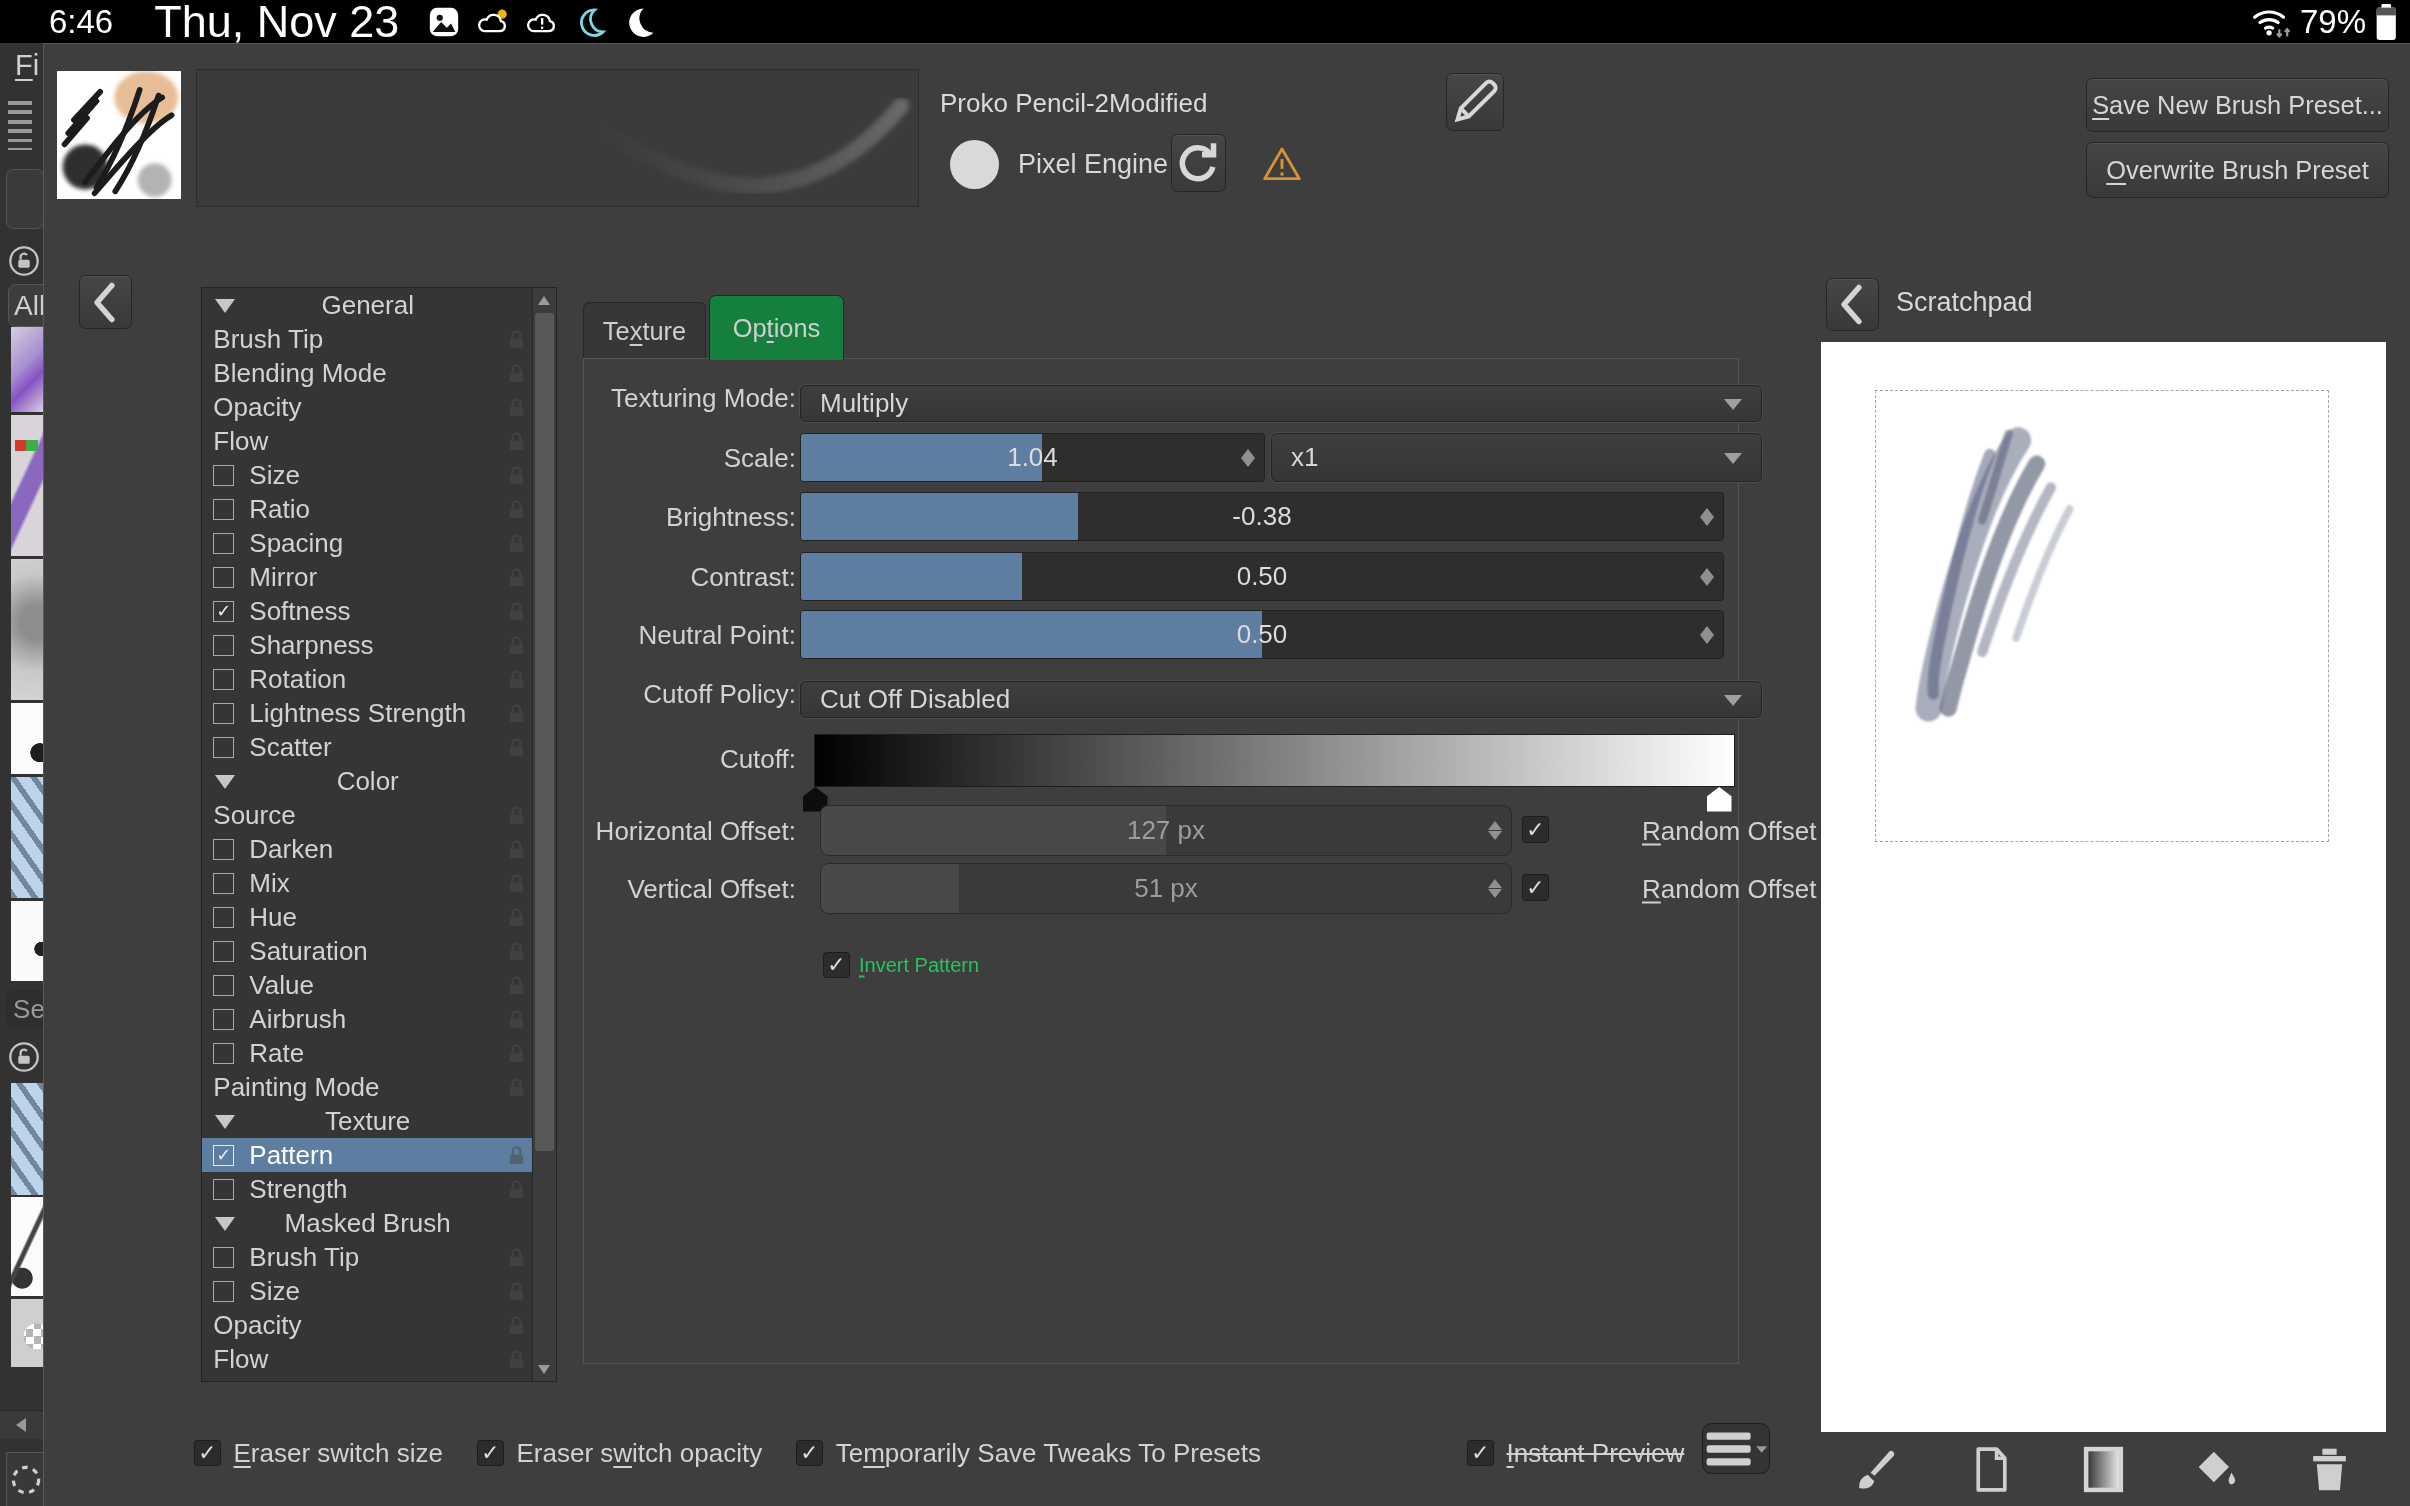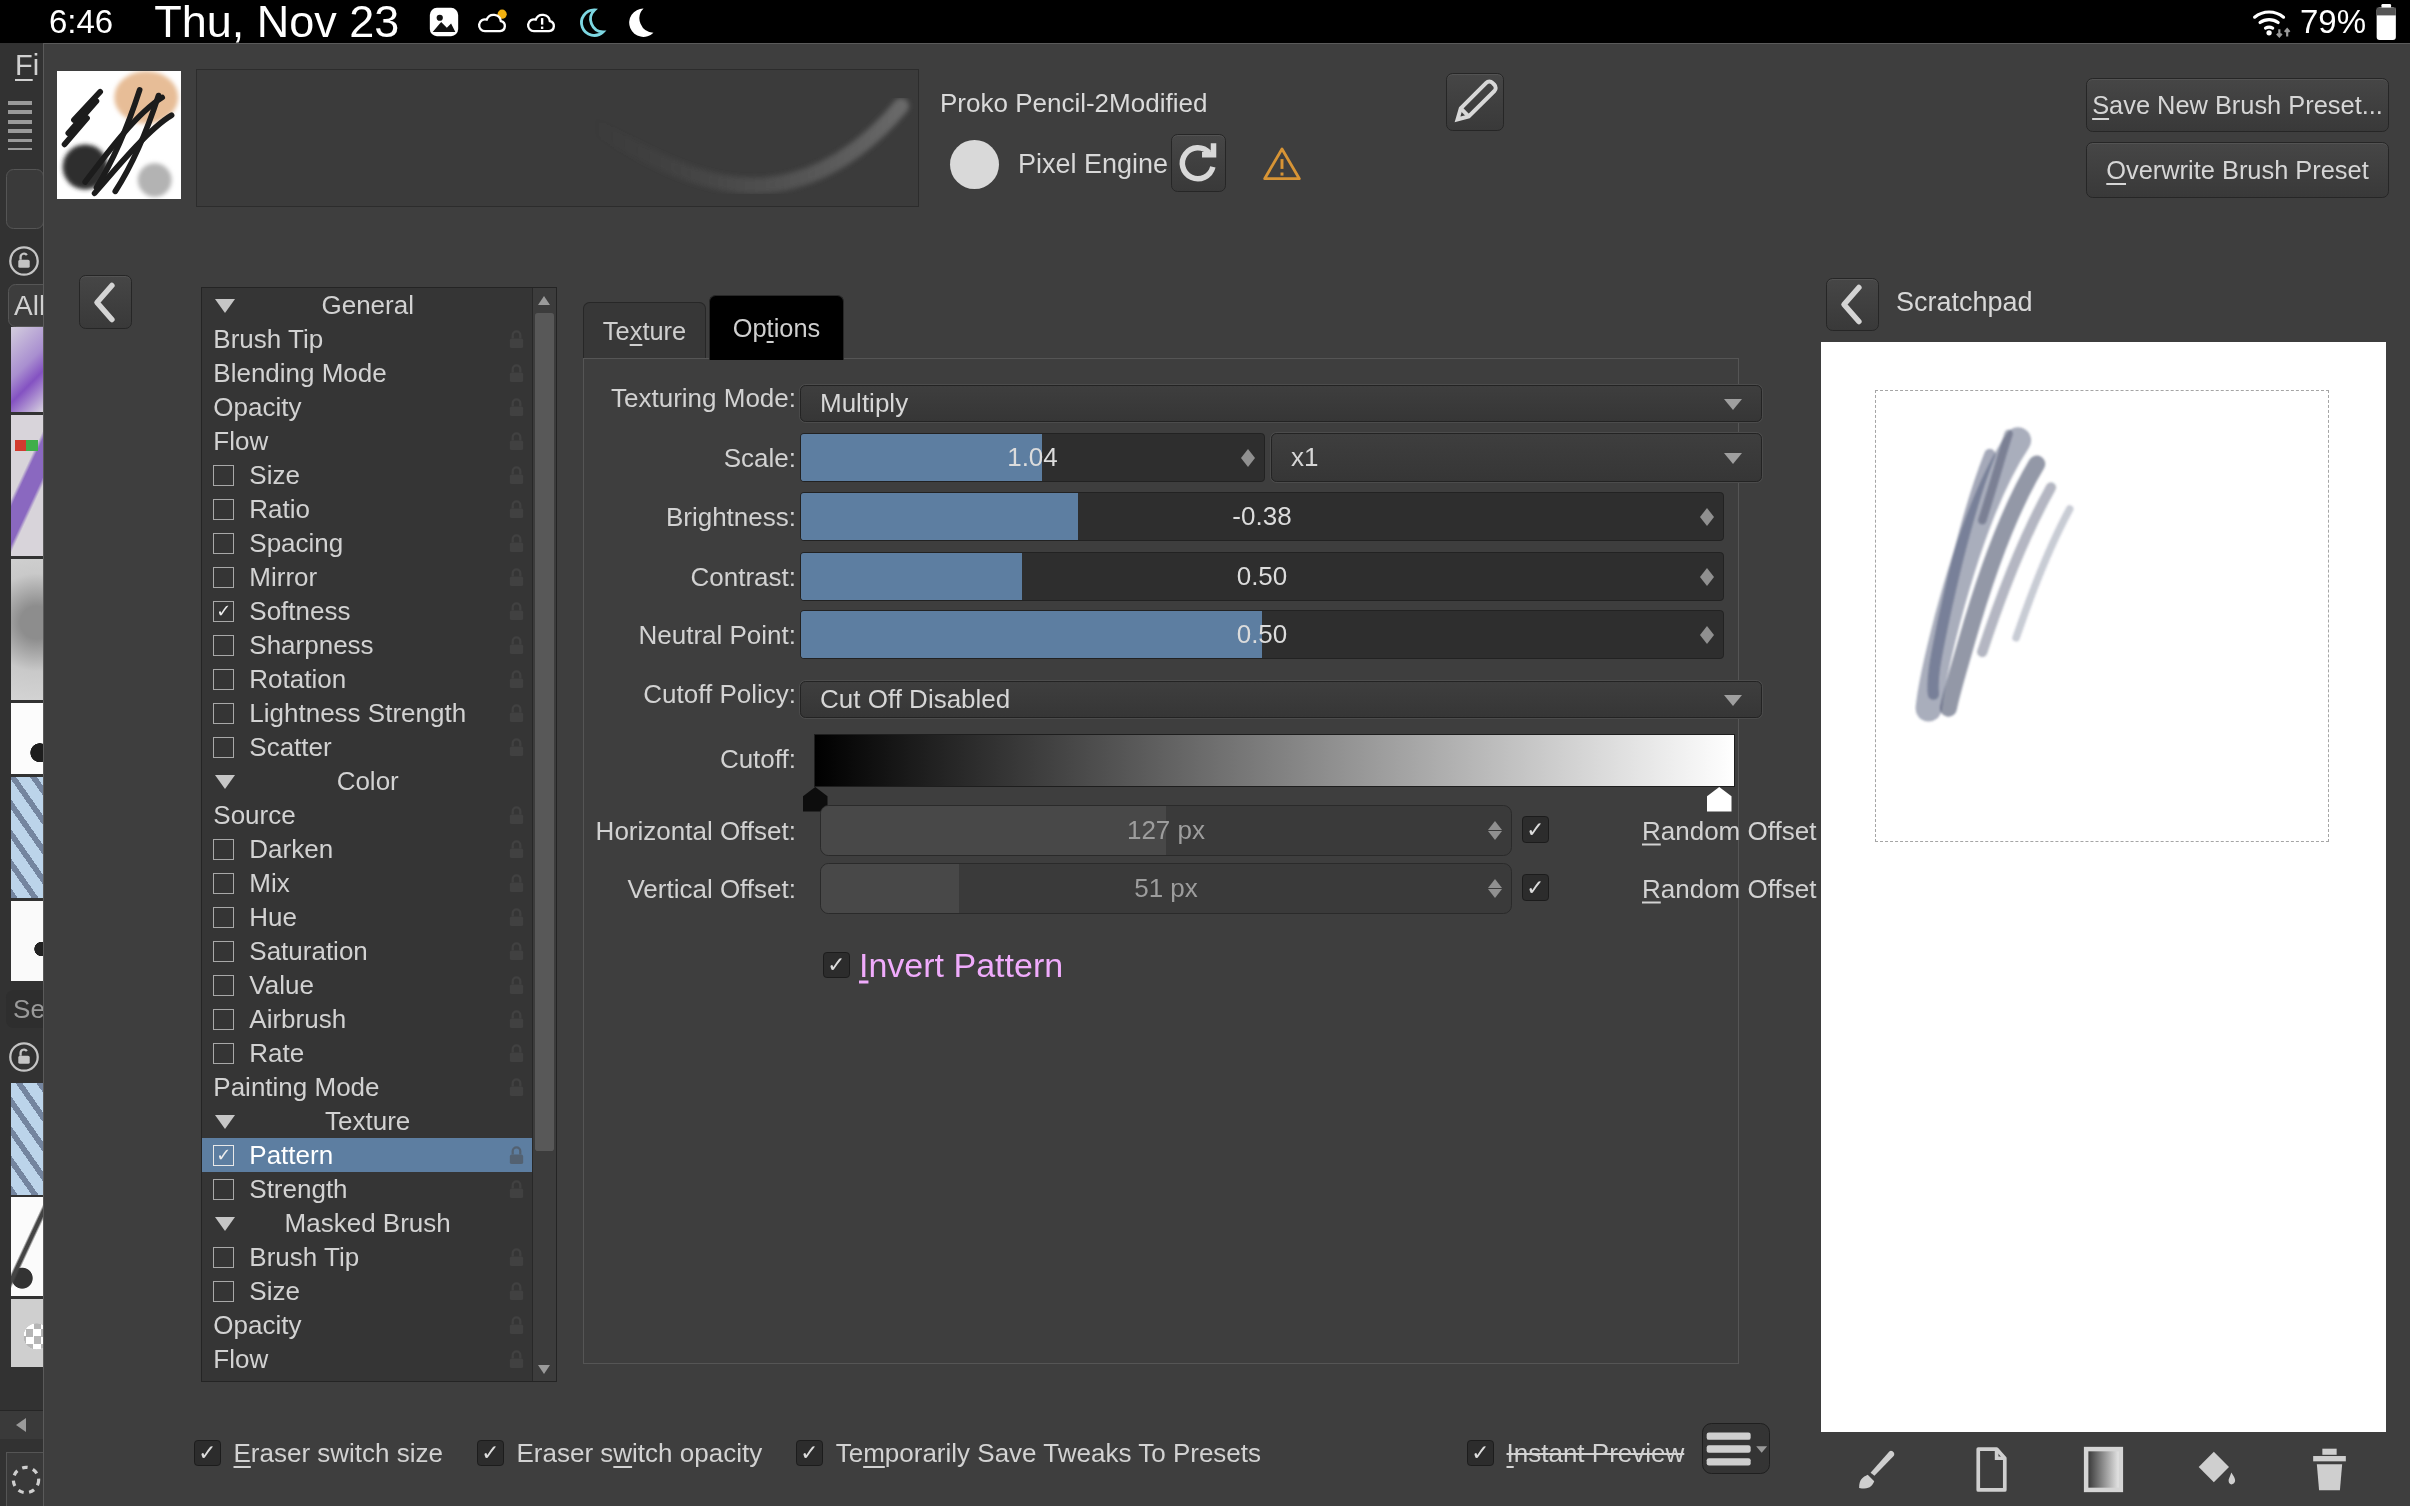--- a/index.html
+++ b/index.html
@@ -105,21 +105,21 @@
   .vscroll{position:absolute;right:0;top:0;width:22.6px;bottom:0;background:#3c3c3c;border-left:0.9px solid #282828;}
   .vs-up,.vs-dn{position:absolute;left:4.7px;width:0;height:0;border-left:6.6px solid transparent;border-right:6.6px solid transparent;}
   .vs-up{top:7.5px;border-bottom:9.4px solid #9a9a9a;}
   .vs-dn{bottom:7.5px;border-top:9.4px solid #9a9a9a;}
   .vs-thumb{position:absolute;left:1.9px;right:1.9px;top:24.5px;height:838px;background:#585858;border-radius:2.8px;}
 
   
   .tab{display:flex;align-items:center;justify-content:center;font-size:25.4px;color:#cfcfcf;
        border:0.9px solid #272727;border-bottom:none;border-radius:6.6px 6.6px 0 0;}
   .tab-texture{left:539px;top:258px;width:121px;height:56px;background:#373737;}
-  .tab-options{left:665px;top:251px;width:133px;height:64px;background:#000000;z-index:3;}
+  .tab-options{left:665px;top:251px;width:133px;height:64px;background:#15803d;z-index:3;}
   .panel{left:539px;top:314px;width:1154px;height:1004px;border:0.9px solid #555;background:#3e3e3e;z-index:2;}
 
   
   .frow{position:absolute;left:0;right:0;height:49px;z-index:4;}
   .flabel{position:absolute;right:1615px;top:50%;transform:translateY(-50%);
           font-size:26px;color:#d2d2d2;white-space:nowrap;}
   .r-mode{top:329px;} .r-scale{top:389px;} .r-bright{top:448px;} .r-contrast{top:508px;}
   .r-neutral{top:566px;} .r-policy{top:625px;} .r-cutoff{top:690px;height:77px;}
   .r-hoff{top:761px;height:51px;} .r-voff{top:819px;height:51px;} .r-invert{top:902px;height:38px;}
 
@@ -155,21 +155,21 @@
               clip-path:polygon(50% 0,100% 38%,100% 100%,0 100%,0 38%);}
   .cut-black{left:759px;background:#0d0d0d;outline:1.9px solid #3a3a3a;}
   .cut-white{left:1663px;background:#fff;}
 
   .ck{width:24.5px;height:24.5px;background:#2c2c2c;border:0.9px solid #1c1c1c;border-radius:3.8px;
       display:flex;align-items:center;justify-content:center;color:#dcdcdc;font-size:21.7px;flex:0 0 auto;}
   .ck.checked::after{content:"✓";}
   .rnd-ck{position:absolute;top:11.3px;left:1478px;}
   .rnd-lbl{position:absolute;left:1598px;top:50%;transform:translateY(-50%);font-size:26px;color:#d2d2d2;white-space:nowrap;}
   .inv-ck{position:absolute;left:779px;top:5.6px;}
-  .inv-lbl{position:absolute;left:815px;top:50%;transform:translateY(-50%);font-size:34px;color:#f0abfc;}
+  .inv-lbl{position:absolute;left:815px;top:50%;transform:translateY(-50%);font-size:20px;color:#22c55e;}
 
   
   .sp-title{left:1852px;top:243px;font-size:27px;color:#d8d8d8;}
   .sp-canvas{left:1777px;top:298px;width:565px;height:1090px;background:#fff;}
   .sp-dashed{position:absolute;left:54px;top:48px;width:452px;height:450px;border:1.9px dashed #a5a5a5;}
   .sp-scribble{position:absolute;left:56px;top:56px;}
   .sp-toolbar{left:1777px;top:1388px;width:565px;height:75px;display:flex;align-items:center;
               justify-content:space-around;}
   .sp-tool{width:49px;height:49px;display:flex;align-items:center;justify-content:center;}
   .sp-tool svg{width:43px;height:43px;}

